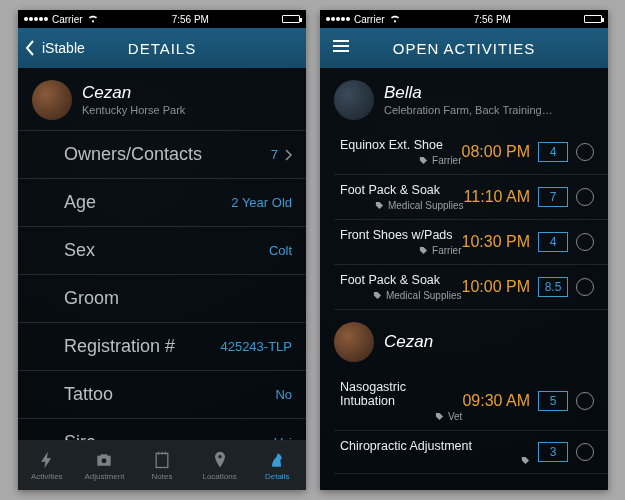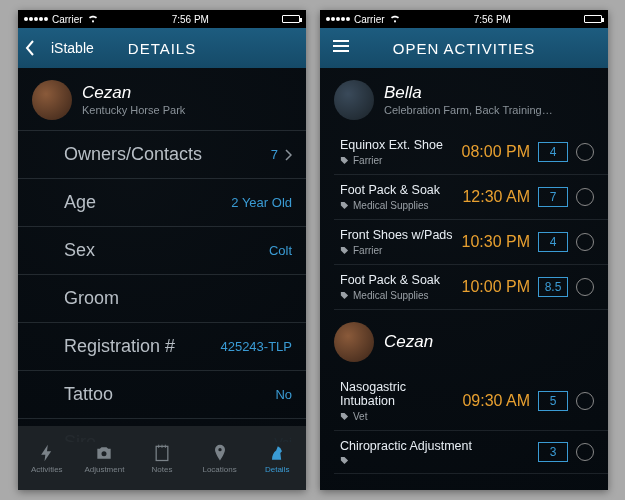--- a/index.html
+++ b/index.html
@@ -10,21 +10,21 @@
     
     .statusbar { height:18px; background:#000; display:flex; align-items:center; justify-content:space-between; padding:0 6px; color:#fff; font-size:10px; }
     .sb-left, .sb-right { display:flex; align-items:center; gap:4px; }
     .dots { display:flex; gap:1px; }
     .dot { width:4px; height:4px; border-radius:50%; background:#fff; }
     .battery { width:18px; height:8px; border:1px solid #fff; border-radius:1px; position:relative; display:inline-block; }
     .battery::after { content:''; position:absolute; right:-3px; top:2px; width:2px; height:4px; background:#fff; }
     .battery-fill { background:#fff; height:100%; width:100%; }
     
     .navhead { height:40px; background:linear-gradient(#1d5c7f,#154a68); display:flex; align-items:center; color:#fff; position:relative; }
-    .back { display:flex; align-items:center; gap:15px; font-size:14px; padding-left:6px; cursor:pointer; }
+    .back { display:flex; align-items:center; gap:6px; font-size:14px; padding-left:6px; cursor:pointer; }
     .back svg { width:12px; height:18px; }
     .navtitle { position:absolute; left:50%; transform:translateX(-50%); font-size:15px; letter-spacing:1px; font-weight:400; }
     .menu-btn { padding-left:12px; cursor:pointer; }
     .menu-btn svg { width:18px; height:14px; }
     
     .content { position:relative; height:calc(100% - 18px - 40px); overflow:hidden; background:linear-gradient(rgba(5,10,15,.85),rgba(5,10,15,.92)),radial-gradient(circle at 40% 30%,#2a3238,#0a0f14); }
     .content-left { height:calc(100% - 18px - 40px - 48px); }
     
     .horse-row { display:flex; align-items:center; gap:10px; padding:12px 14px 10px; }
     .avatar { width:40px; height:40px; border-radius:50%; background:radial-gradient(circle at 35% 35%,#8a5a3a,#3a2418); flex-shrink:0; }
@@ -35,27 +35,27 @@
     .drow { display:flex; align-items:center; justify-content:space-between; padding:13px 14px; border-bottom:1px solid rgba(120,130,140,.25); }
     .drow:first-of-type { border-top:1px solid rgba(120,130,140,.25); }
     .dlabel { color:#b8bfc6; font-size:18px;margin-left:32px; }
     .dval { color:#3a9bd4; font-size:13px; display:flex; align-items:center; gap:6px; }
     .chev-r { width:8px; height:12px; }
     
     .actlist { padding:0 0 0 14px; }
     .arow { padding:8px 14px 8px 6px; border-bottom:1px solid rgba(120,130,140,.2); display:flex; align-items:center; }
     .arow-main { flex:1; min-width:0; }
     .atitle { color:#e8eef4; font-size:12.5px; margin-bottom:3px; }
-    .asub { color:#9aa0a6; font-size:10px; display:flex; align-items:center; gap:4px; }
+    .asub { color:#9aa0a6; font-size:10px; display:flex; align-items:center; gap:4px;justify-content:flex-end; }
     .tag-icon { width:9px; height:9px; }
     .atime { color:#e8a030; font-size:16px; margin-right:8px; white-space:nowrap; }
     .abox { border:1px solid #3a9bd4; color:#3a9bd4; font-size:12px; min-width:30px; height:20px; display:flex; align-items:center; justify-content:center; margin-right:8px; }
     .aradio { width:18px; height:18px; border:1.5px solid #888; border-radius:50%; flex-shrink:0; cursor:pointer; }
     
-    .tabbar { position:absolute; bottom:0; left:0; right:0; height:64px; background:rgba(30,35,40,.96); display:flex; }
+    .tabbar { position:absolute; bottom:0; left:0; right:0; height:50px; background:rgba(30,35,40,.96); display:flex; }
     .tab { flex:1; display:flex; flex-direction:column; align-items:center; justify-content:center; gap:2px; color:#7a8288; font-size:8px; cursor:pointer; }
     .tab.active { color:#3a9bd4; }
     .tab svg { width:22px; height:20px; }
   </style>
 </head>
 <body>
 
 <div class="phone phone-left">
   <div class="statusbar">
     <div class="sb-left">
@@ -215,21 +215,21 @@
           <div class="abox">4</div>
           <div class="aradio"></div>
         </div>
         <div class="arow">
           <div class="arow-main">
             <div class="atitle">Foot Pack &amp; Soak</div>
             <div class="asub"><svg class="tag-icon" viewBox="0 0 10 10">
                 <path d="M1 1h4l4 4-4 4-4-4z" fill="#9aa0a6"></path>
               </svg>Medical Supplies</div>
           </div>
-          <div class="atime">12:30 AM</div>
+          <div class="atime">11:10 AM</div>
           <div class="abox">7</div>
           <div class="aradio"></div>
         </div>
         <div class="arow">
           <div class="arow-main">
             <div class="atitle">Front Shoes w/Pads</div>
             <div class="asub"><svg class="tag-icon" viewBox="0 0 10 10">
                 <path d="M1 1h4l4 4-4 4-4-4z" fill="#9aa0a6"></path>
               </svg>Farrier</div>
           </div>

